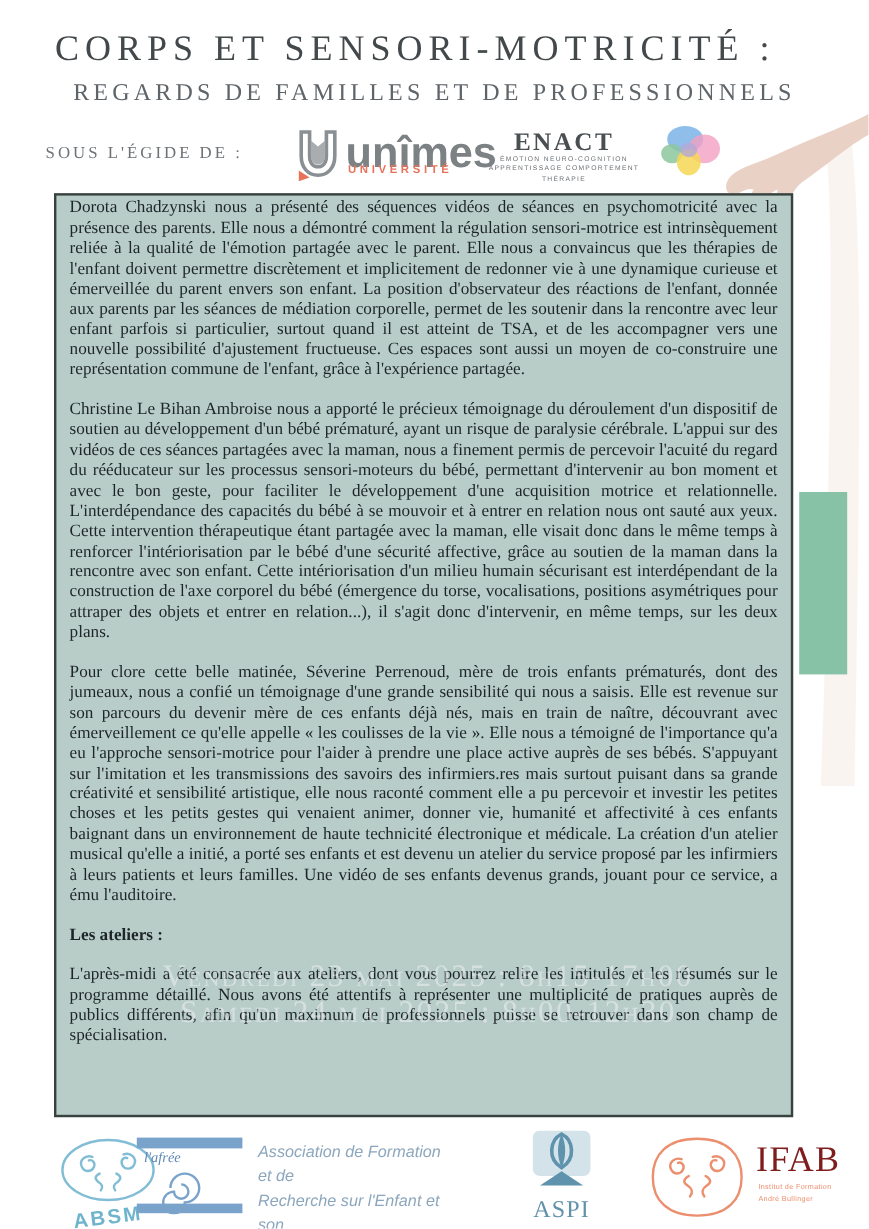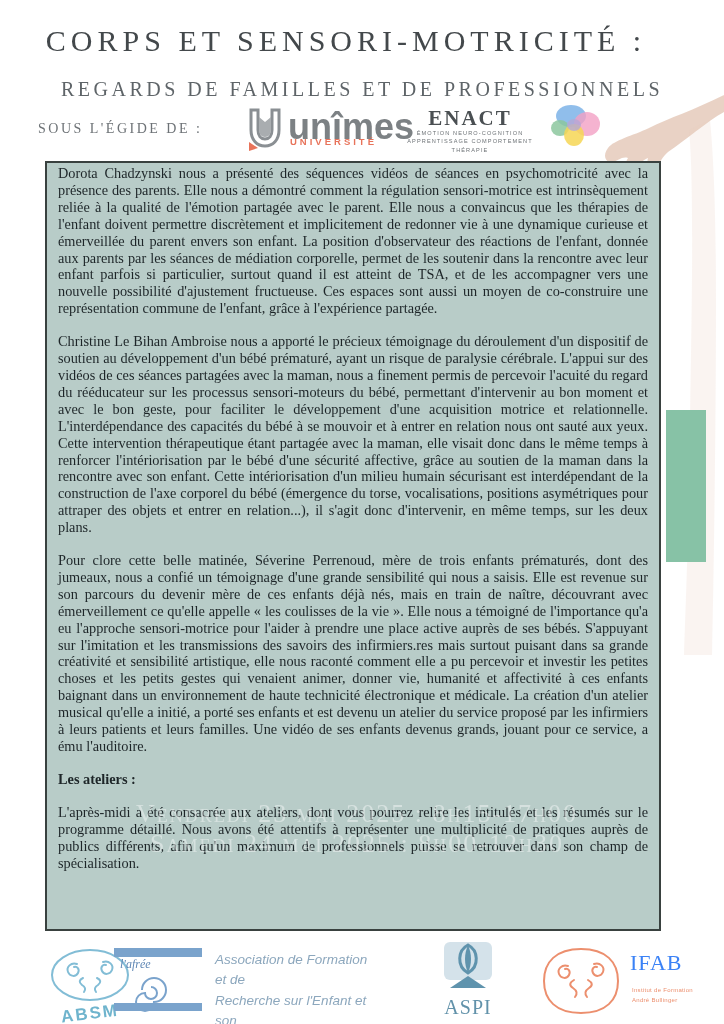--- a/index.html
+++ b/index.html
@@ -3,21 +3,21 @@
 <meta charset="utf-8">
 <style>
   html,body{margin:0;padding:0;background:#ffffff;}
   #page{position:relative;width:724px;height:1024px;background:#ffffff;overflow:hidden;
         font-family:"Liberation Serif",serif;}
 
   
   .title{position:absolute;top:24px;left:0;width:692px;text-align:center;
          font-size:30px;letter-spacing:5px;color:#43484b;font-weight:400;}
   .subtitle{position:absolute;top:66px;left:0;width:724px;text-align:center;
-            font-size:20px;letter-spacing:3.5px;color:#5e6468;font-weight:400;margin-top:12px;}
+            font-size:20px;letter-spacing:3.5px;color:#5e6468;font-weight:400;}
   .egide{position:absolute;top:121px;left:38px;font-size:14px;letter-spacing:2.5px;
          color:#6d7276;}
 
   .unimes{position:absolute;top:104px;left:246px;width:130px;height:52px;}
   .unimes-crest{position:absolute;left:0;top:4px;}
   .unimes-name{position:absolute;left:42px;top:2px;font-family:"Liberation Sans",sans-serif;
                font-weight:bold;font-size:36px;color:#7c8184;}
   .unimes-sub{position:absolute;left:44px;top:32px;font-family:"Liberation Sans",sans-serif;
               font-size:9.5px;letter-spacing:3px;color:#e8735a;font-weight:bold;}
 
@@ -54,21 +54,21 @@
   .absm{position:absolute;left:42px;top:8px;width:96px;text-align:center;}
   .absm-label{display:block;margin-top:-4px;font-family:"Liberation Sans",sans-serif;
               font-weight:bold;font-size:17px;letter-spacing:2px;color:#6fb4cd;
               transform:rotate(-7deg);}
   .afree{position:absolute;left:112px;top:6px;width:270px;}
   .afree-text{position:absolute;left:103px;top:4px;font-family:"Liberation Sans",sans-serif;
               font-style:italic;font-size:13.5px;line-height:1.5;color:#8ca7bd;}
   .aspi{position:absolute;left:436px;top:2px;width:64px;text-align:center;}
   .aspi-label{display:block;margin-top:-2px;font-size:20px;letter-spacing:1px;color:#6292aa;}
   .ifab{position:absolute;left:538px;top:6px;width:180px;}
-  .ifab-label{position:absolute;left:92px;top:6px;font-size:22px;color:#3b82f6;
+  .ifab-label{position:absolute;left:92px;top:6px;font-size:30px;color:#7f1d1d;
               letter-spacing:1px;line-height:1;}
   .ifab-sub{position:absolute;left:94px;top:40px;font-family:"Liberation Sans",sans-serif;
             font-size:6px;line-height:1.6;color:#ec8f6e;letter-spacing:0.3px;}
 </style>
 </head>
 <body>
 
 <div id="page">
 
   <svg class="arm" width="130" height="660" viewBox="0 0 130 660">

